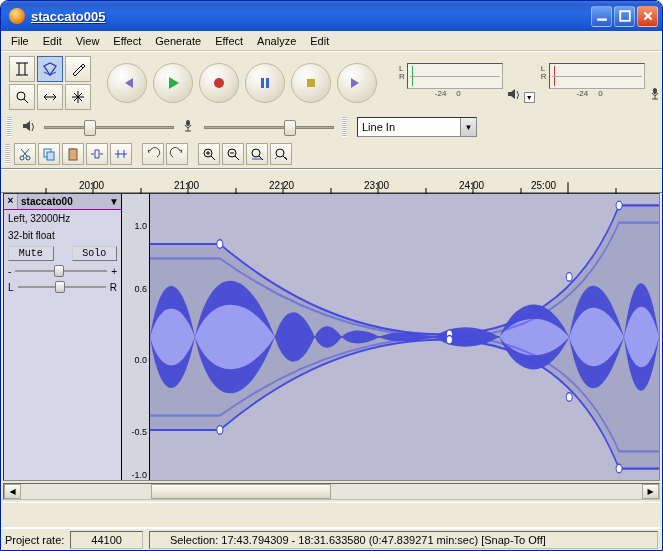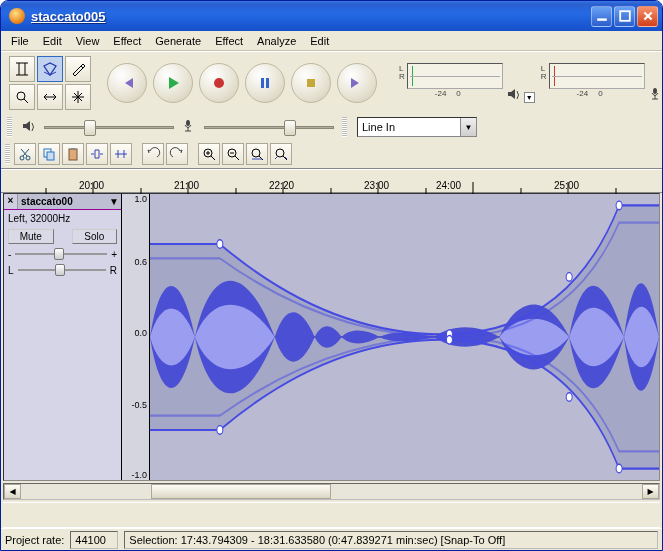--- a/index.html
+++ b/index.html
@@ -45,41 +45,41 @@
   .sep { width: 6px; }
   .timeline { height: 24px; background: #ece9d8; border-top: 1px solid #fff; border-bottom: 1px solid #888; position: relative; display: flex; }
   .timeline .lbl { position: absolute; bottom: 1px; font-size: 10px; color: #000; }
   .track-area { flex: 1; display: flex; overflow: hidden; background: #888e9c; border: 1px inset #888; margin: 0 2px; }
   .track-panel { width: 118px; background: #d5d5e7; border-right: 1px solid #000; display: flex; flex-direction: column; font-size: 10px; color: #000; }
   .track-hdr { display: flex; align-items: center; background: #bfbfd4; border-bottom: 1px solid #909; height: 16px; }
   .track-hdr .cls { width: 14px; text-align: center; font-weight: bold; background: #cfcfe0; border-right: 1px solid #999; height: 100%; line-height: 14px; }
   .track-hdr .nm { flex: 1; padding: 0 3px; font-weight: bold; }
   .track-hdr .dd { width: 14px; text-align: center; }
   .track-info { padding: 2px 4px; line-height: 13px; }
-  .track-btns { display: flex; gap: 18px; padding: 2px 4px; }
+  .track-btns { display: flex; gap: 18px; padding: 2px 4px; font-family: Liberation Mono, monospace; }
   .track-btns div { flex: 1; border: 1px outset #ccc; background: #dad9e8; text-align: center; font-size: 10px; padding: 1px 0; }
   .ms-row { display: flex; justify-content: space-between; padding: 2px 4px; font-size: 10px; align-items: center; }
   .mini-slider { flex:1; height: 12px; position: relative; margin: 0 4px; }
   .mini-slider .tr { position: absolute; left:0; right:0; top:5px; height:2px; background:#999; }
   .mini-slider .th { position:absolute; width:10px; height:12px; top:0; background:linear-gradient(#fff,#ccc); border:1px solid #777; border-radius:2px; }
   .vruler { width: 28px; background: #d5d5e0; border-right: 1px solid #000; position: relative; font-size: 9px; }
-  .vruler span { position: absolute; right: 2px; }
+  .vruler span { position: absolute; right: 2px; margin-top: 27px; }
   .wave-area { flex: 1; background: #babbd2; position: relative; overflow: hidden; }
   .wave-area svg { position: absolute; inset: 0; width: 100%; height: 100%; }
   .envelope { stroke: #454ae3; stroke-width: 1.5; fill: none; }
   .envelope-fill { fill: #a5a7c6; stroke: none; }
   .zero-line { stroke: #4a4d8a; stroke-width: 1; }
   .ctrl-pt { fill: #fff; stroke: #454ae3; stroke-width: 1; }
   .hscroll { height: 17px; background: #ece9d8; border: 1px inset #bbb; margin: 2px; display: flex; }
   .hscroll .arr { width: 17px; background: linear-gradient(#fefcf6,#dcd7c5); border: 1px solid #aca899; display:flex;align-items:center;justify-content:center;font-size:8px; }
   .hscroll .thumb-area { flex:1; background:#e8e6da; position:relative; }
   .hscroll .sthumb { position:absolute; left:130px; width:180px; top:0; bottom:0; background:linear-gradient(#fefcf6,#dcd7c5); border:1px solid #aca899; }
   .lower-gap { height: 26px; background:#ece9d8; border-top:1px solid #fff; border-bottom:1px solid #fff; margin: 0 2px; }
   .statusbar { height: 22px; border-top: 1px solid #fff; display: flex; align-items: center; gap: 6px; padding: 0 4px; }
-  .status-box { border: 1px inset #bbb; padding: 2px 4px; background: #ece9d8; }
+  .status-box { border: 1px inset #bbb; padding: 2px 20px; background: #ece9d8; }
   svg { overflow: visible; }
 </style>
 </head>
 <body>
 
 <div class="window">
 
   <div class="titlebar">
     <div class="icon"></div>
     <div class="title">staccato005</div>
@@ -355,32 +355,33 @@
         <line x1="330" y1="18" x2="330" y2="24"></line>
           <line x1="425" y1="18" x2="425" y2="24"></line>
           <line x1="520" y1="18" x2="520" y2="24"></line>
         <line x1="615" y1="18" x2="615" y2="24"></line>
       </g>
     </svg>
     <div class="lbl" style="left:78px">20:00</div>
     <div class="lbl" style="left:173px">21:00</div>
     <div class="lbl" style="left:268px">22:20</div>
     <div class="lbl" style="left:363px">23:00</div>
-    <div class="lbl" style="left:435px">24:00</div>
-    <div class="lbl" style="left:553px">25:00</div>
+    <div class="lbl" style="left:458px">24:00</div>
+    <div class="lbl" style="left:530px">25:00</div>
   </div>
 
   <div class="track-area">
     <div class="track-panel">
       <div class="track-hdr">
         <div class="cls">×</div>
         <div class="nm">staccato00</div>
         <div class="dd">▼</div>
       </div>
       <div class="track-info">Left, 32000Hz</div>
+      <div class="track-info">32-bit float</div>
       <div class="track-btns">
         <div>Mute</div>
         <div>Solo</div>
       </div>
       <div class="ms-row">
         <span>-</span>
         <div class="mini-slider">
             <div class="tr"></div>
             <div class="th" style="left:42%"></div>
           </div>

